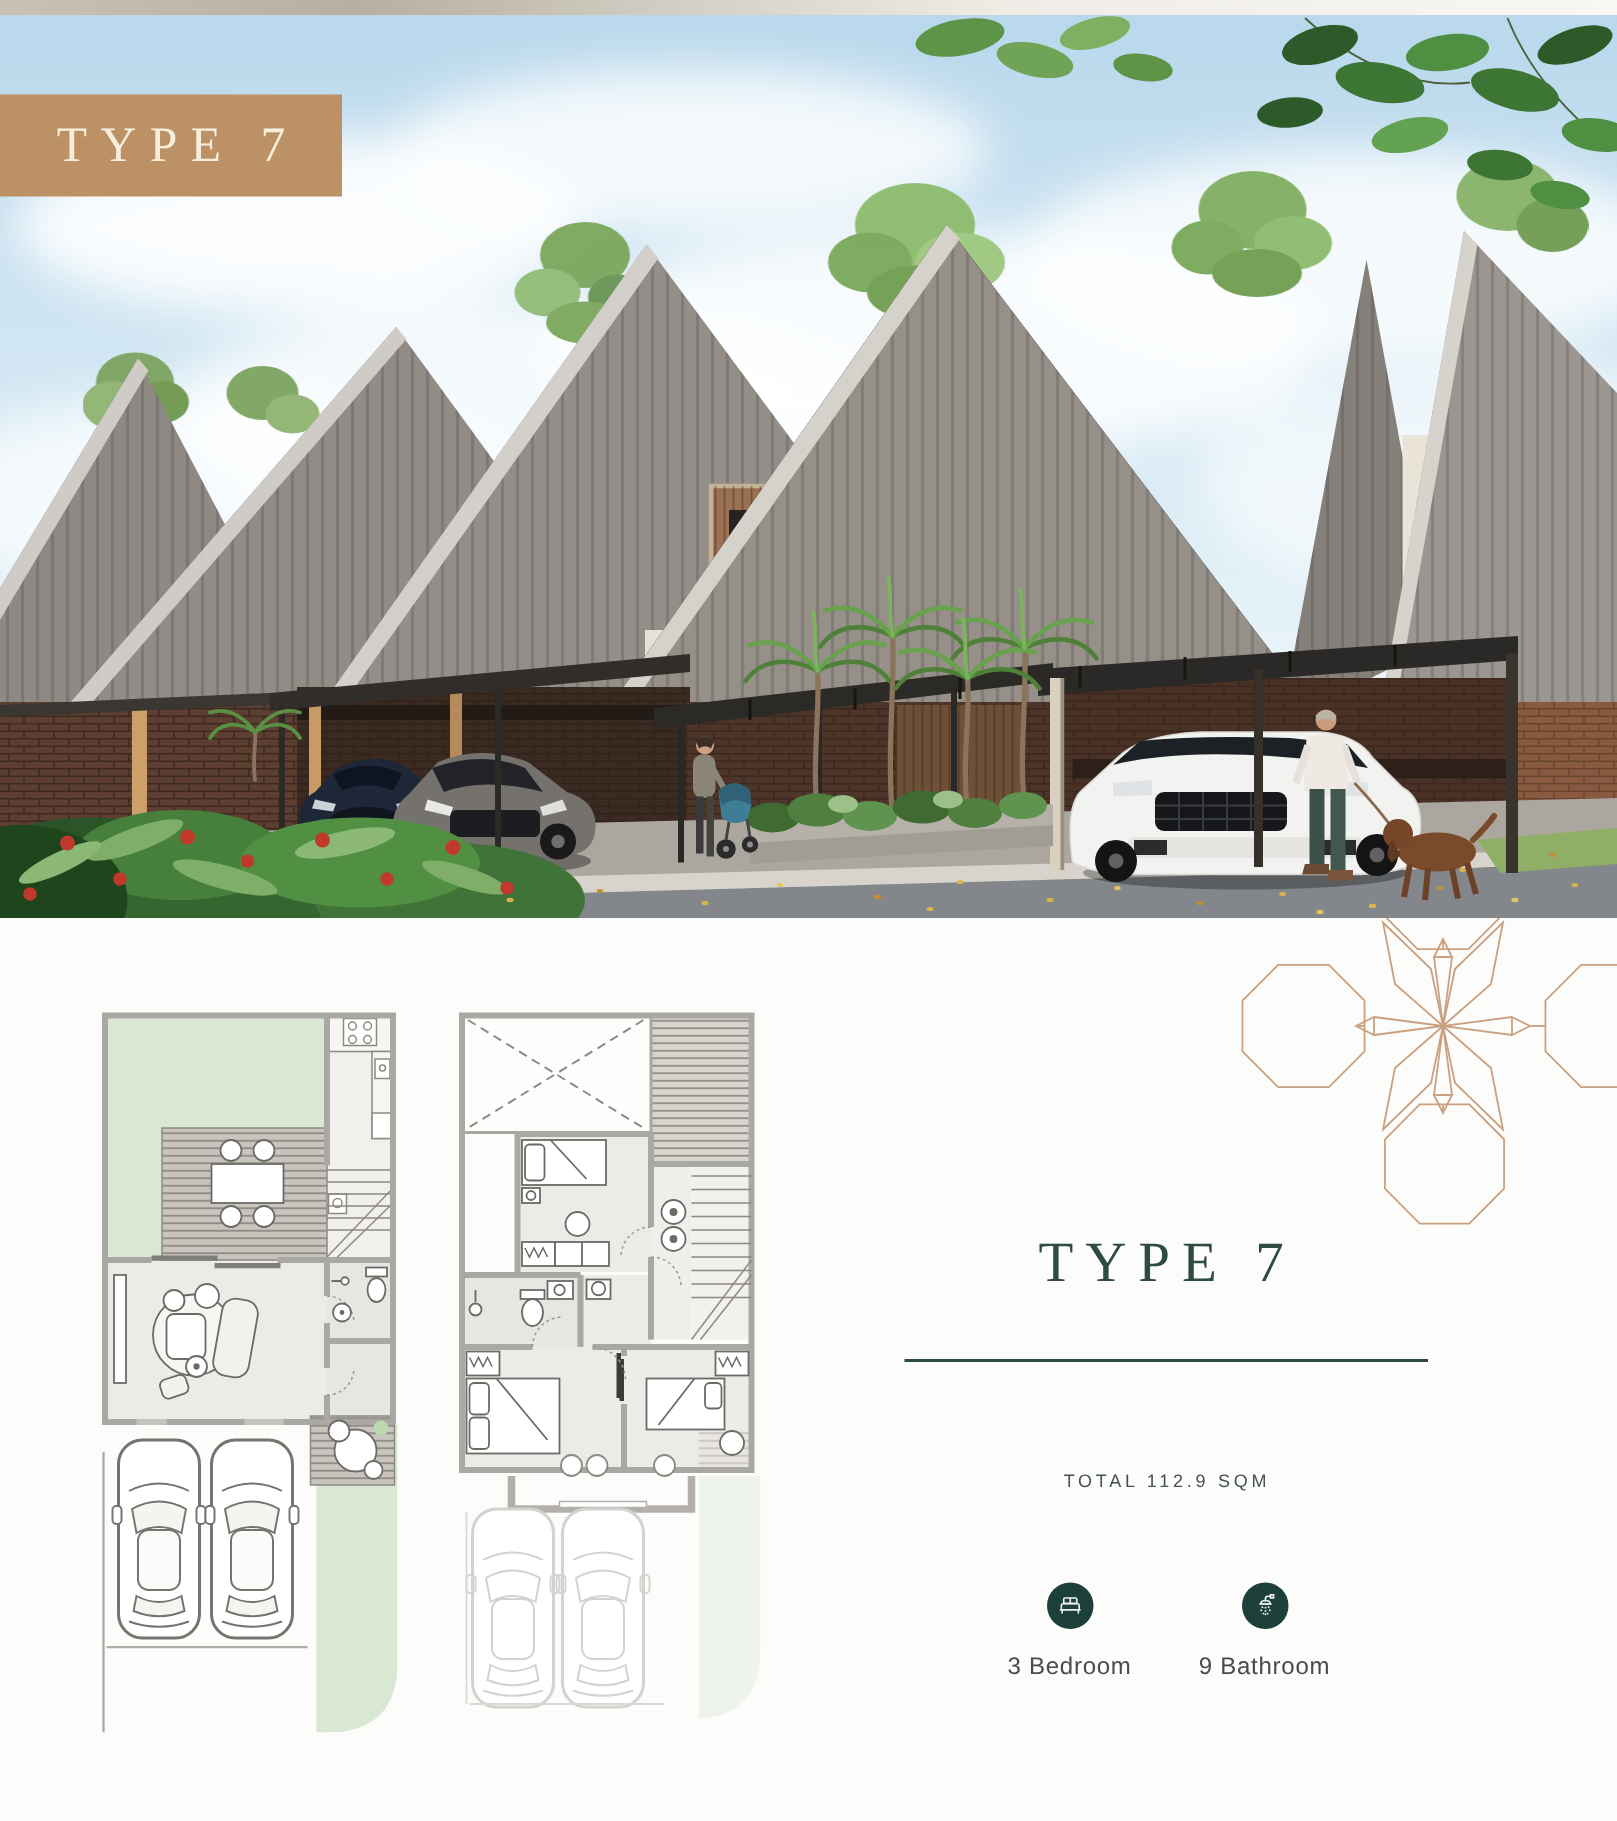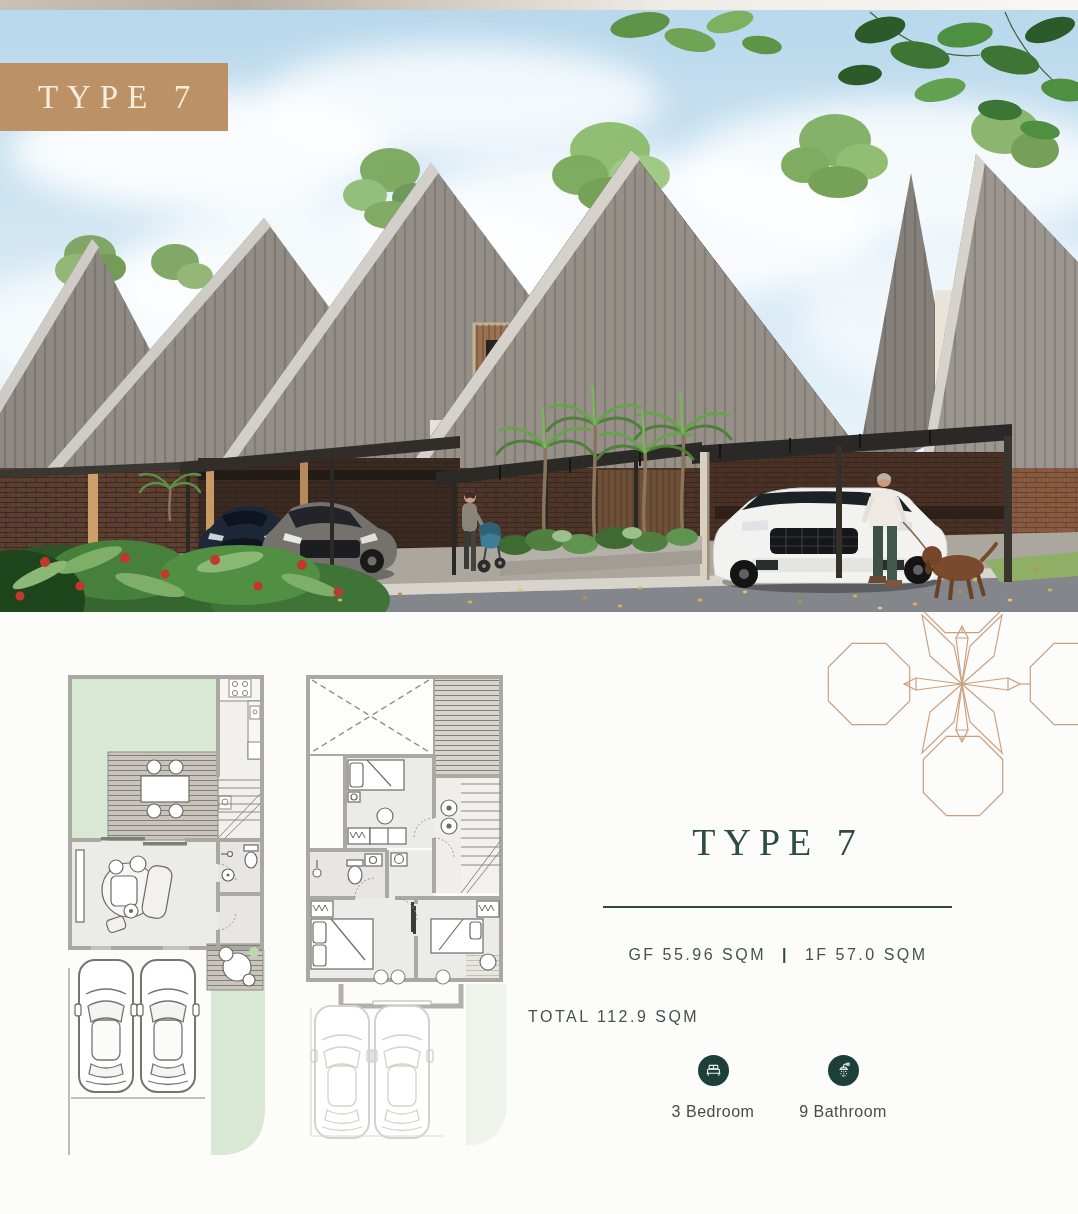--- a/index.html
+++ b/index.html
@@ -19,22 +19,22 @@
   .plan-first{left:303px;top:668px;width:204px;height:482px;}
   .spec-title{position:absolute;left:578px;top:820px;width:400px;text-align:center;
         font-family:"Liberation Serif",serif;font-size:38px;letter-spacing:8px;color:#2e4b45;}
   .spec-dims{position:absolute;left:578px;top:866px;width:400px;text-align:center;
         font-size:17px;letter-spacing:4px;color:#3c5650;}
   .spec-divider{position:absolute;left:603px;top:906px;width:349px;height:0;
         border-top:2px solid #2e4b45;}
   .spec-areas{position:absolute;left:528px;top:946px;width:500px;text-align:center;
         font-size:16px;letter-spacing:2.5px;color:#44534e;}
   .spec-areas .sep{font-weight:bold;color:#2e4b45;margin:0 16px;}
-  .spec-total{position:absolute;left:528px;top:980px;width:500px;text-align:left;
-        font-size:16px;letter-spacing:2.5px;color:#44534e;margin-top:28px;}
+  .spec-total{position:absolute;left:528px;top:980px;width:500px;text-align:center;
+        font-size:12px;letter-spacing:2.5px;color:#44534e;}
   .features{position:absolute;left:578px;top:1055px;width:400px;display:flex;
         justify-content:center;}
   .feature{display:flex;flex-direction:column;align-items:center;width:130px;}
   .ficon{width:31px;height:31px;border-radius:50%;background:#1c3f39;display:flex;
         align-items:center;justify-content:center;}
   .feature .flabel{margin-top:17px;font-size:16px;letter-spacing:0.5px;color:#4a4a48;}
 </style>
 </head>
 <body>
 
@@ -715,23 +715,20 @@
     <g color="#d2d2ce">
       <use href="#carGB" transform="translate(12,338)"></use>
       <use href="#carGB" transform="translate(72,338)"></use>
     </g>
     <line x1="10" y1="468" x2="140" y2="468" stroke="#d8d8d4" stroke-width="1.2"></line>
     <line x1="8" y1="340" x2="8" y2="468" stroke="#d8d8d4" stroke-width="1.2"></line>
   </svg>
 
   <div class="spec-title">TYPE 7</div>
   <div class="spec-divider"></div>
-  <div class="spec-areas">
-    <span>GF 55.96 SQM</span><span class="sep">|</span><span>1F 57.0 SQM</span>
-  </div>
   <div class="spec-total">TOTAL 112.9 SQM</div>
 
   <div class="features">
     <div class="feature">
       <span class="ficon">
         <svg width="19" height="19" viewBox="0 0 24 24" fill="none" stroke="#eaf1ec" stroke-width="1.4" stroke-linecap="round">
           <rect x="6.5" y="5.5" width="11" height="4.5" rx="1"></rect>
           <line x1="12" y1="5.5" x2="12" y2="10"></line>
           <path d="M4.5,15.5 V11.8 Q4.5,10.3 6,10.3 H18 Q19.5,10.3 19.5,11.8 V15.5"></path>
           <line x1="3.8" y1="15.5" x2="20.2" y2="15.5"></line>

